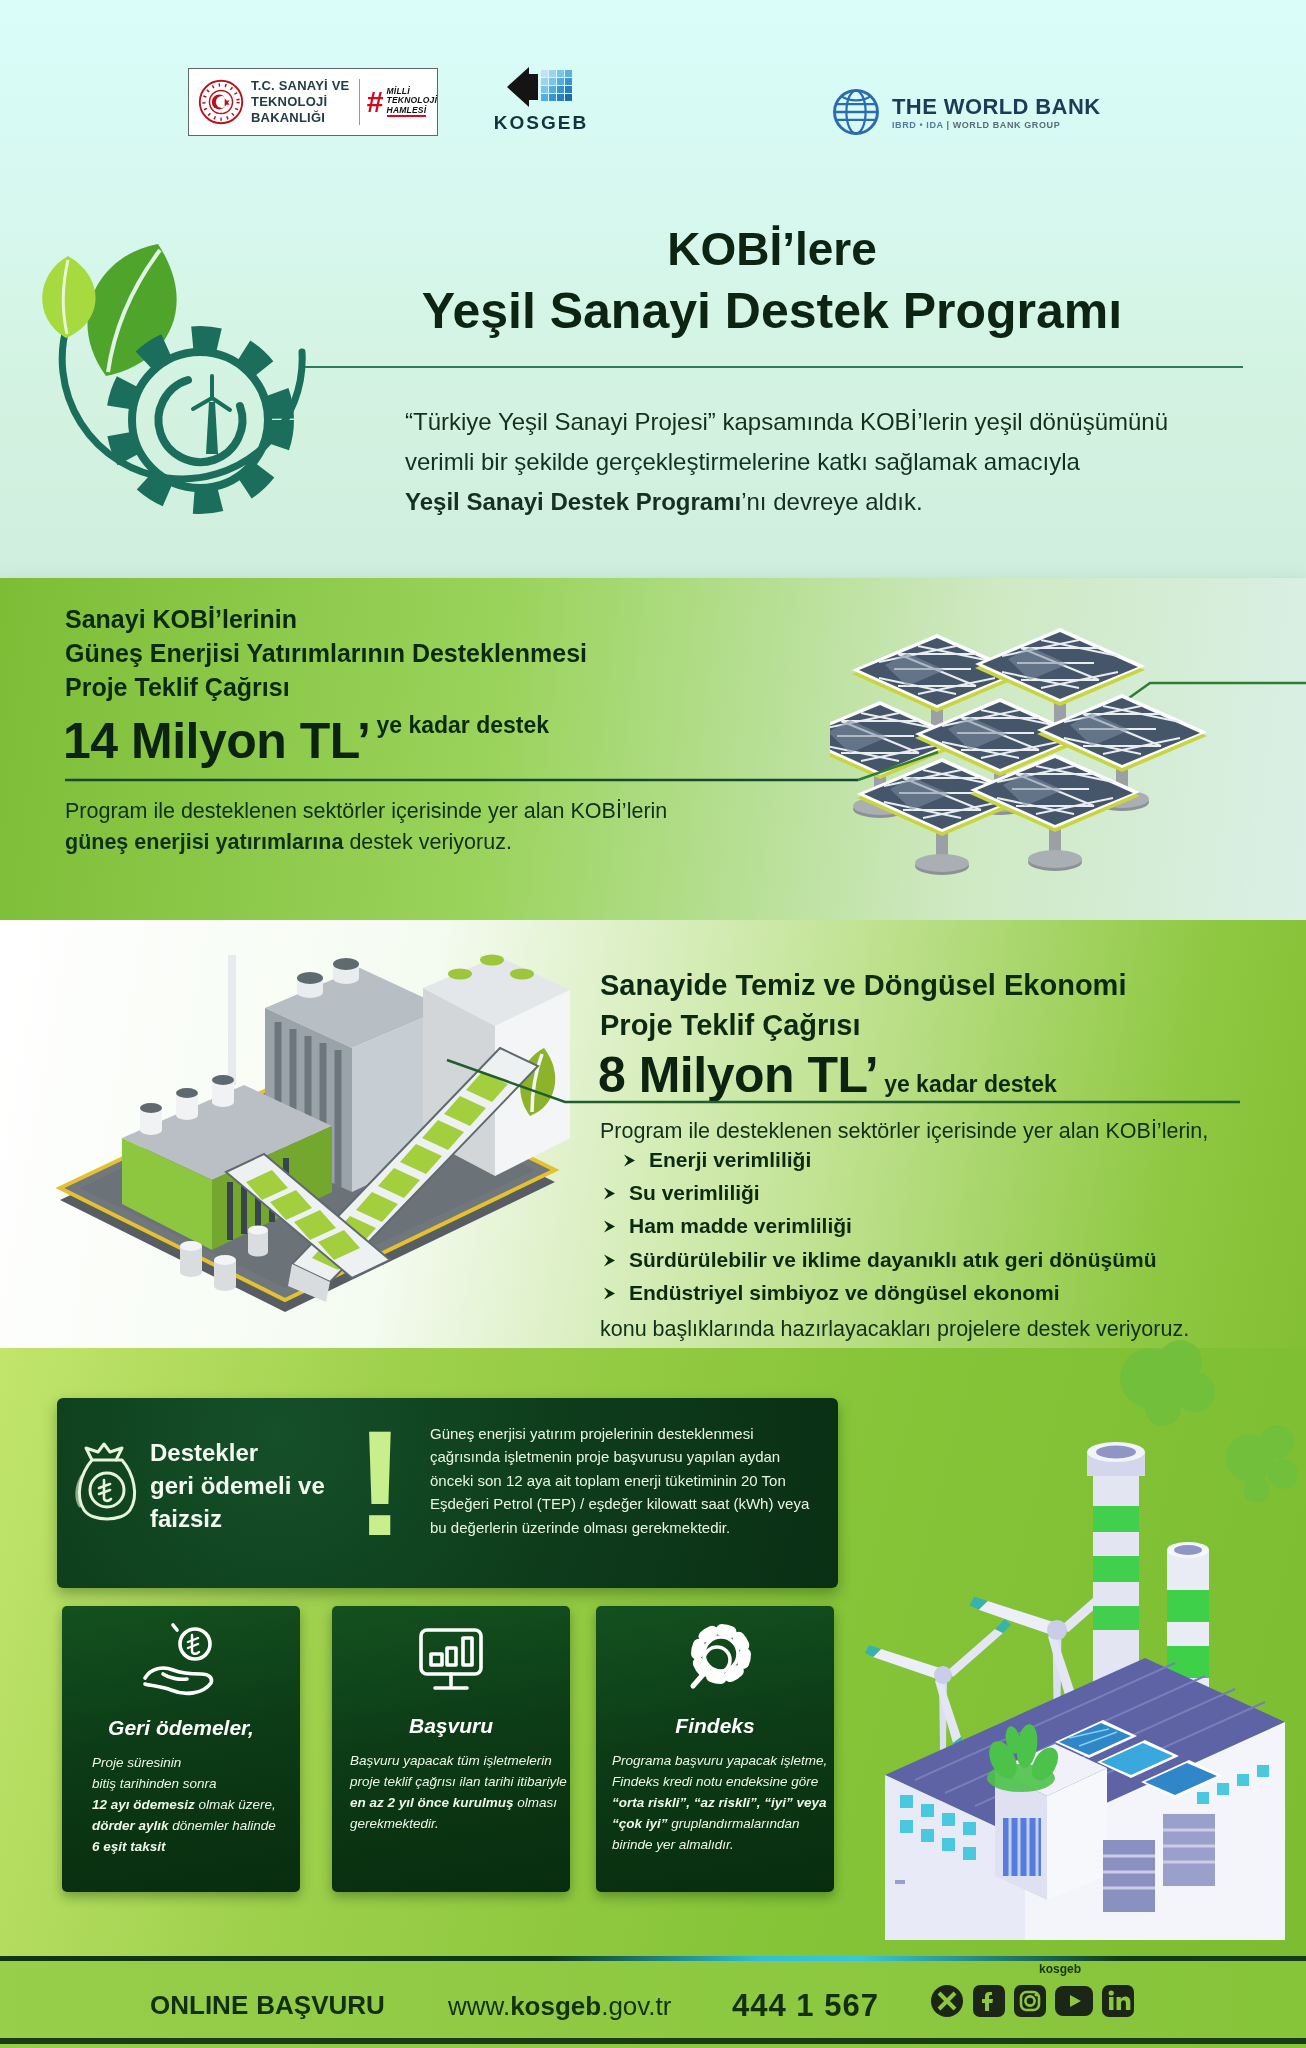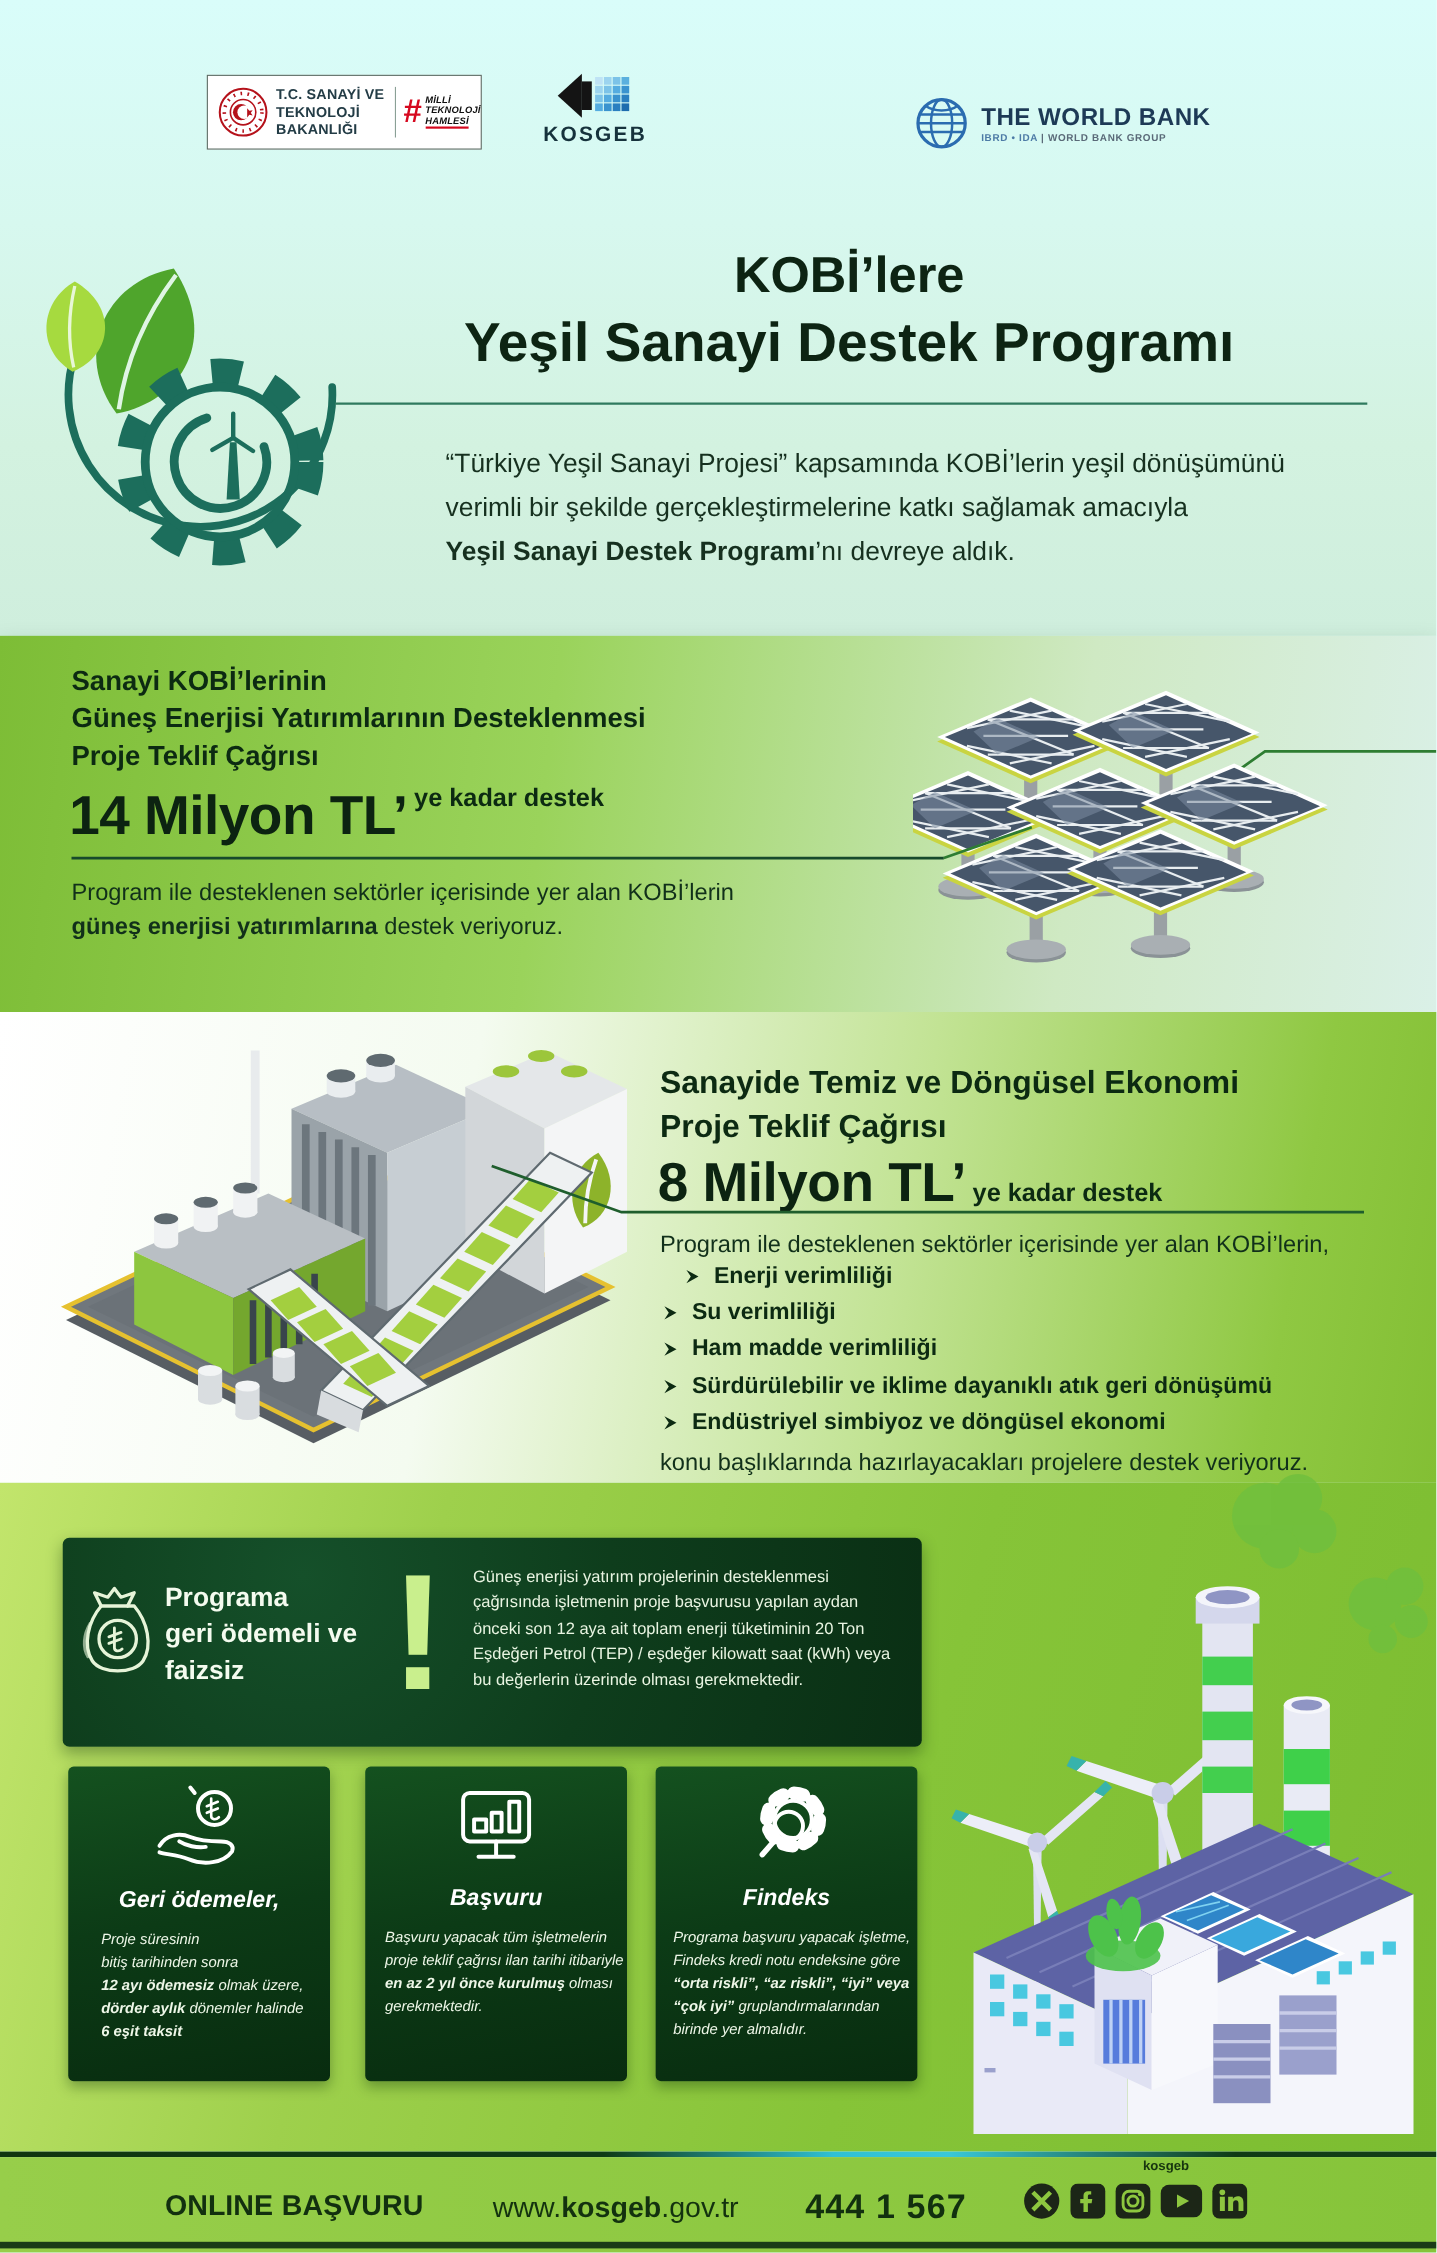--- a/index.html
+++ b/index.html
@@ -494,21 +494,21 @@
       <path d="M10,40 C4,50 3,62 8,70" opacity=".6"></path>
       <circle cx="35" cy="54" r="17"></circle>
       <g stroke-width="2.6">
         <path d="M32,44 L32,62 C32,65 36,66 39,63"></path>
         <line x1="27" y1="52" x2="38" y2="48"></line>
         <line x1="27" y1="58" x2="38" y2="54"></line>
       </g>
     </svg>
   </div>
   <div class="abs note-title" style="left:150px;top:1436px;">
-    <span>Programa</span><br>
+    <span>Destekler</span><br>
     <span>geri ödemeli ve</span><br>
     <span>faizsiz</span>
   </div>
   <div class="abs note-bang" style="left:348px;top:1408px;width:64px;text-align:center;">!</div>
   <div class="abs note-text" style="left:430px;top:1422px;width:396px;">Güneş enerjisi yatırım projelerinin desteklenmesi çağrısında işletmenin proje başvurusu yapılan aydan önceki son 12 aya ait toplam enerji tüketiminin 20 Ton Eşdeğeri Petrol (TEP) / eşdeğer kilowatt saat (kWh) veya bu değerlerin üzerinde olması gerekmektedir.</div>
 
   <div class="abs card" style="left:62px;">
     <div style="display:flex;justify-content:center;margin-top:16px;">
       <svg width="96" height="84" viewBox="0 0 96 84" fill="none" stroke="#ffffff" stroke-width="3.6" stroke-linecap="round" stroke-linejoin="round">
         <circle cx="62" cy="22" r="15"></circle>

